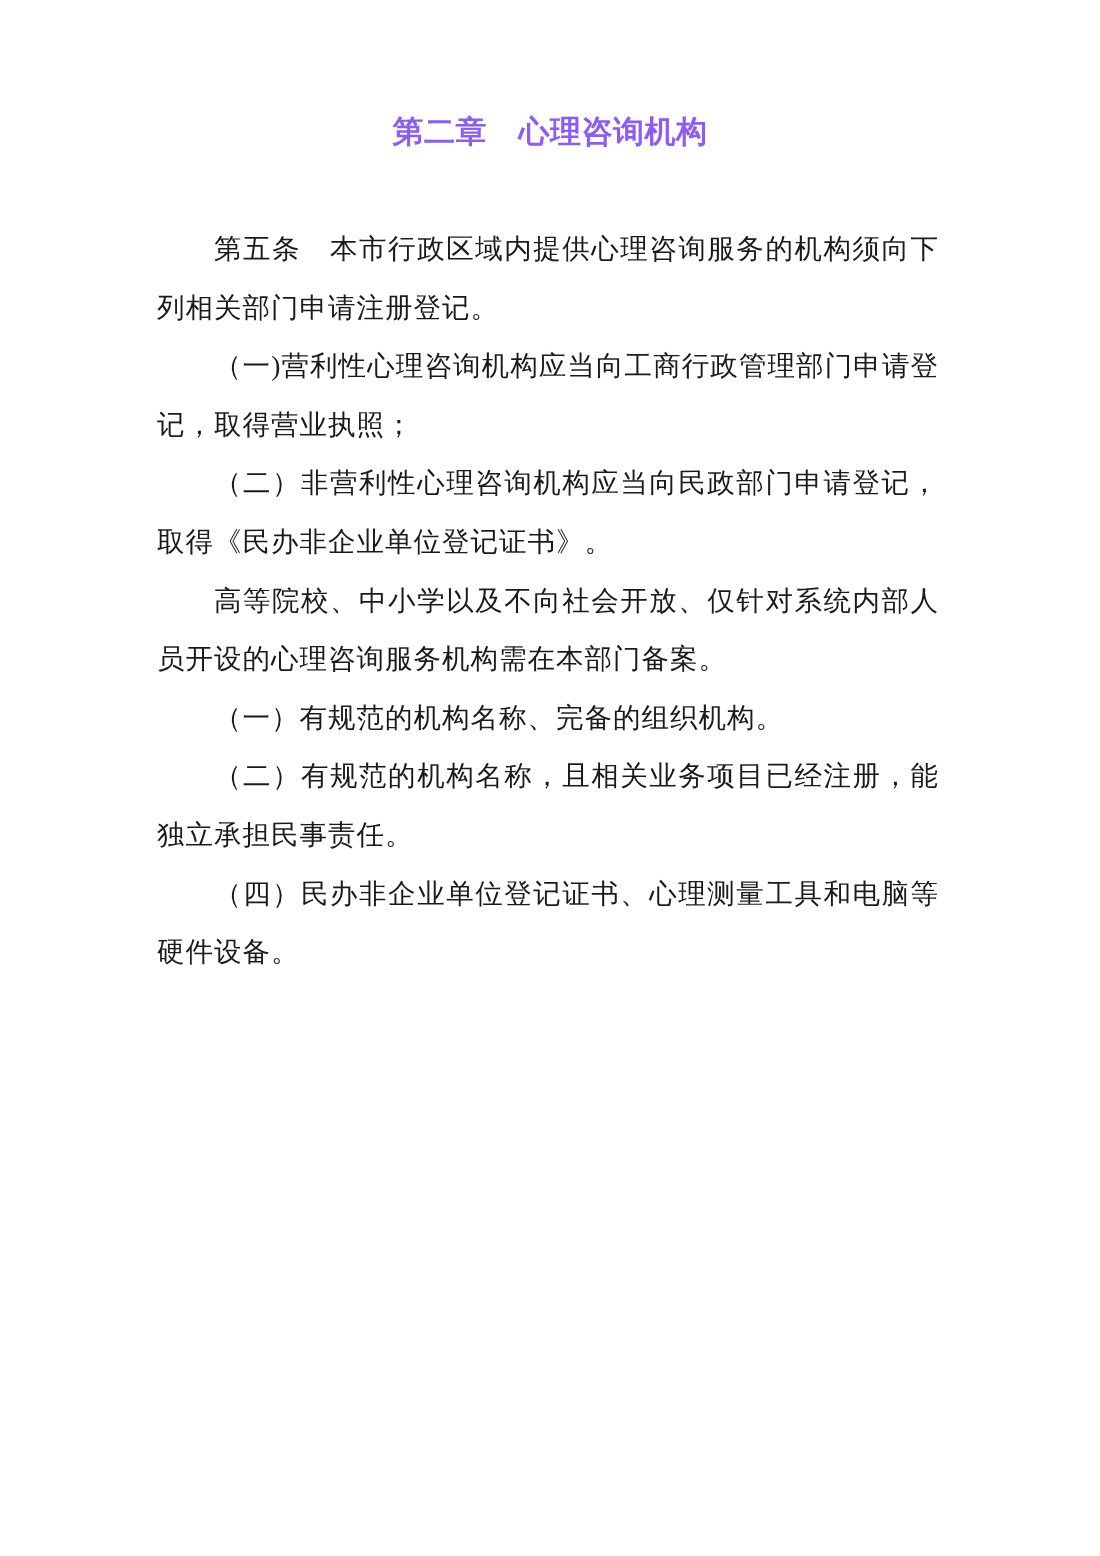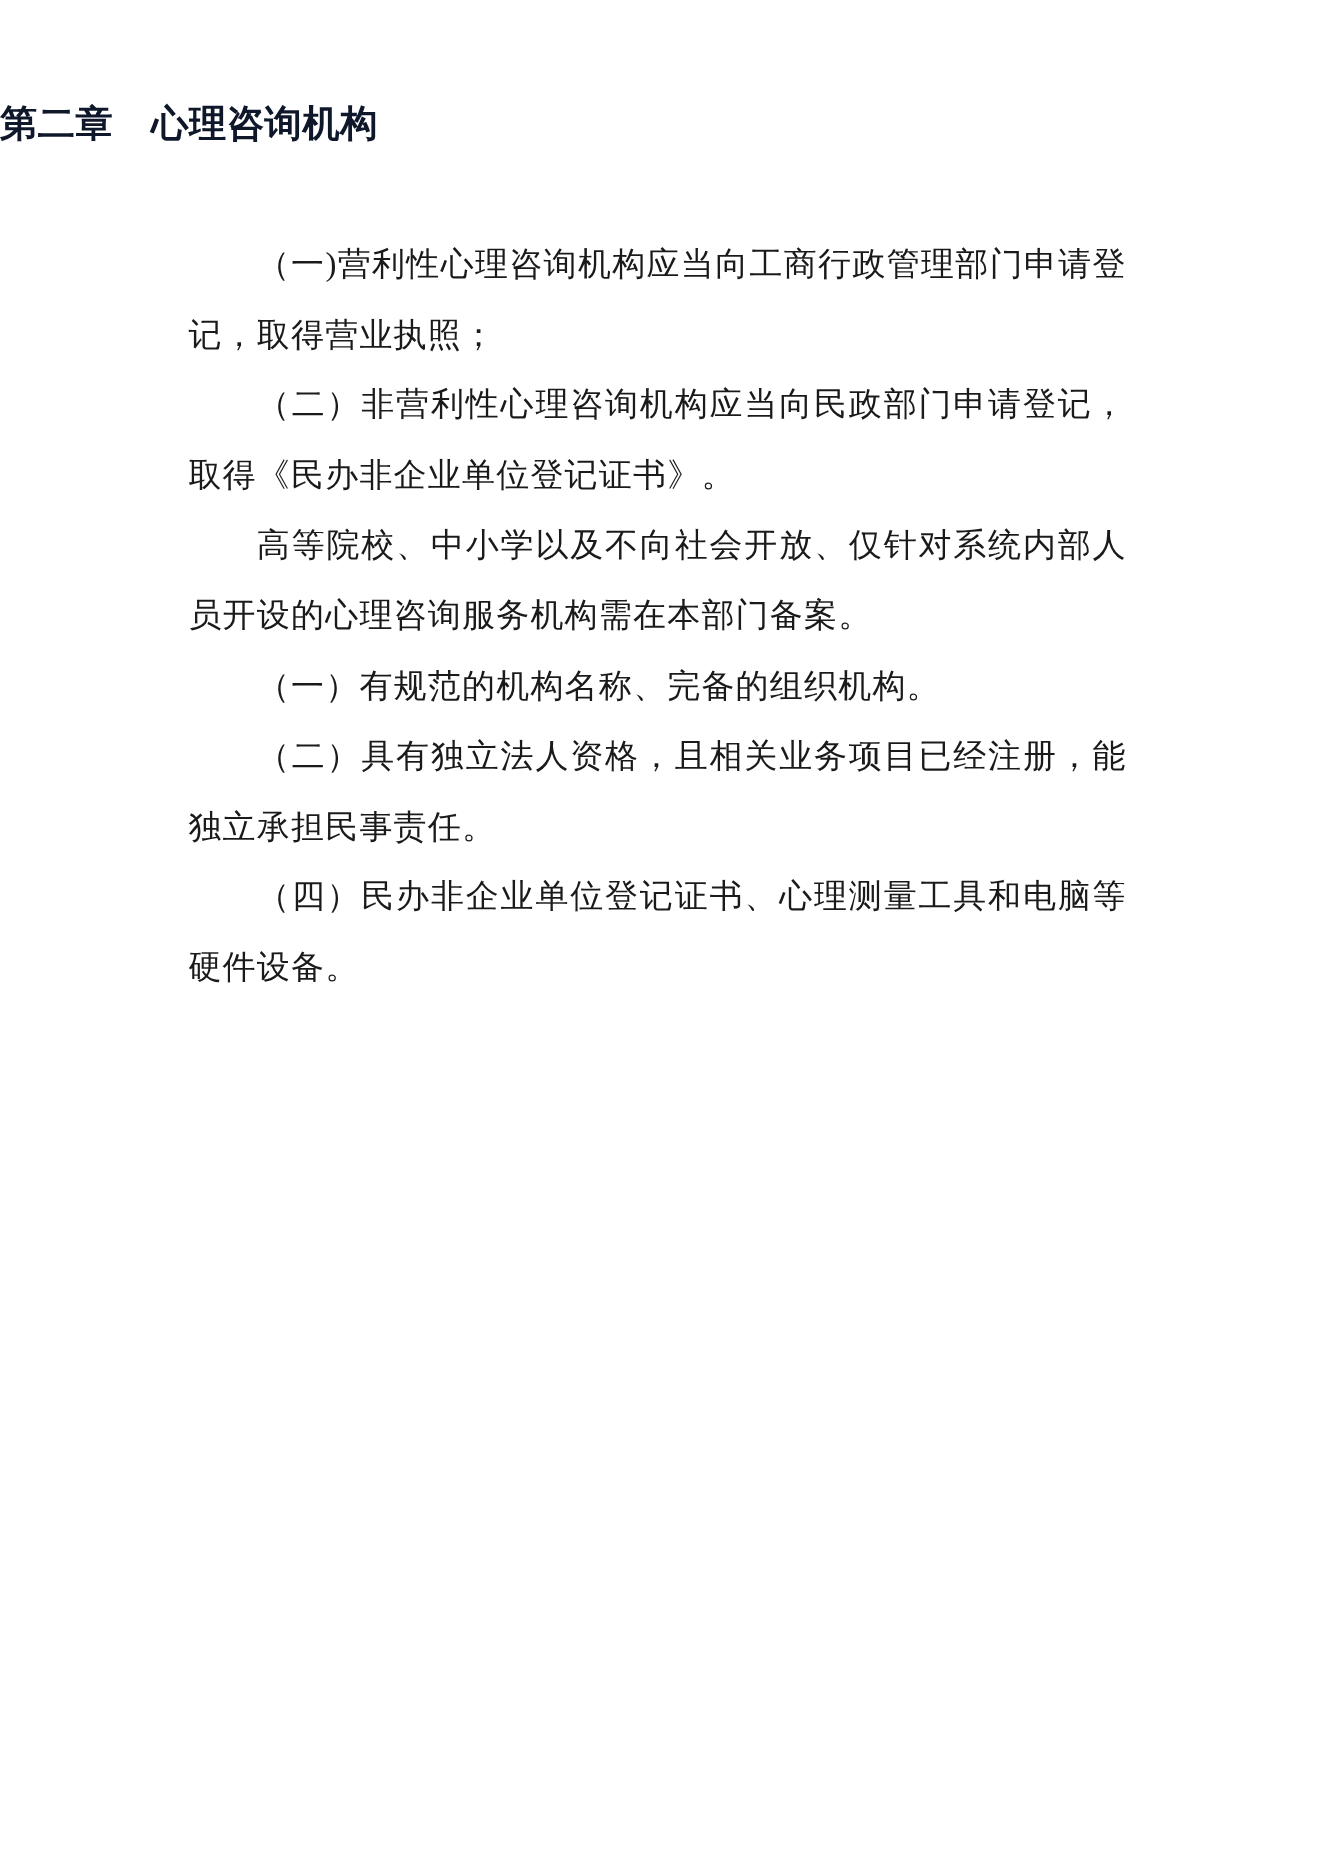--- a/index.html
+++ b/index.html
@@ -11,26 +11,27 @@
     position: relative;
     width: 1100px;
     height: 1556px;
     background: #ffffff;
     color: #161616;
     font-family: "Liberation Serif", "DejaVu Serif", serif;
     overflow: hidden;
   }
   .chapter-title {
     margin: 0;
-    padding-top: 84px;
+    padding-top: 113px;
+    text-align: center;
     font-size: 31px;
     line-height: 37px;
     font-weight: bold;
     letter-spacing: 0.5px;
-    color: #0f172a;
+    color: #8b5cf6;
   }
   .content {
     width: 782px;
     margin-left: 157px;
     margin-top: 70px;
     font-size: 27.5px;
     line-height: 58.6px;
     letter-spacing: 1px;
     text-align: justify;
     color: #1a1a1a;
@@ -41,20 +42,21 @@
     text-indent: 57px;
   }
 </style>
 </head>
 <body>
 
 <div class="page">
   <h1 class="chapter-title">第二章　心理咨询机构</h1>
 
   <div class="content">
+    <p>第五条　本市行政区域内提供心理咨询服务的机构须向下列相关部门申请注册登记。</p>
     <p>（一)营利性心理咨询机构应当向工商行政管理部门申请登记，取得营业执照；</p>
     <p>（二）非营利性心理咨询机构应当向民政部门申请登记，取得《民办非企业单位登记证书》。</p>
     <p>高等院校、中小学以及不向社会开放、仅针对系统内部人员开设的心理咨询服务机构需在本部门备案。</p>
     <p>（一）有规范的机构名称、完备的组织机构。</p>
-    <p>（二）具有独立法人资格，且相关业务项目已经注册，能独立承担民事责任。</p>
+    <p>（二）有规范的机构名称，且相关业务项目已经注册，能独立承担民事责任。</p>
     <p>（四）民办非企业单位登记证书、心理测量工具和电脑等硬件设备。</p>
   </div>
 </div>
 
 </body></html>

